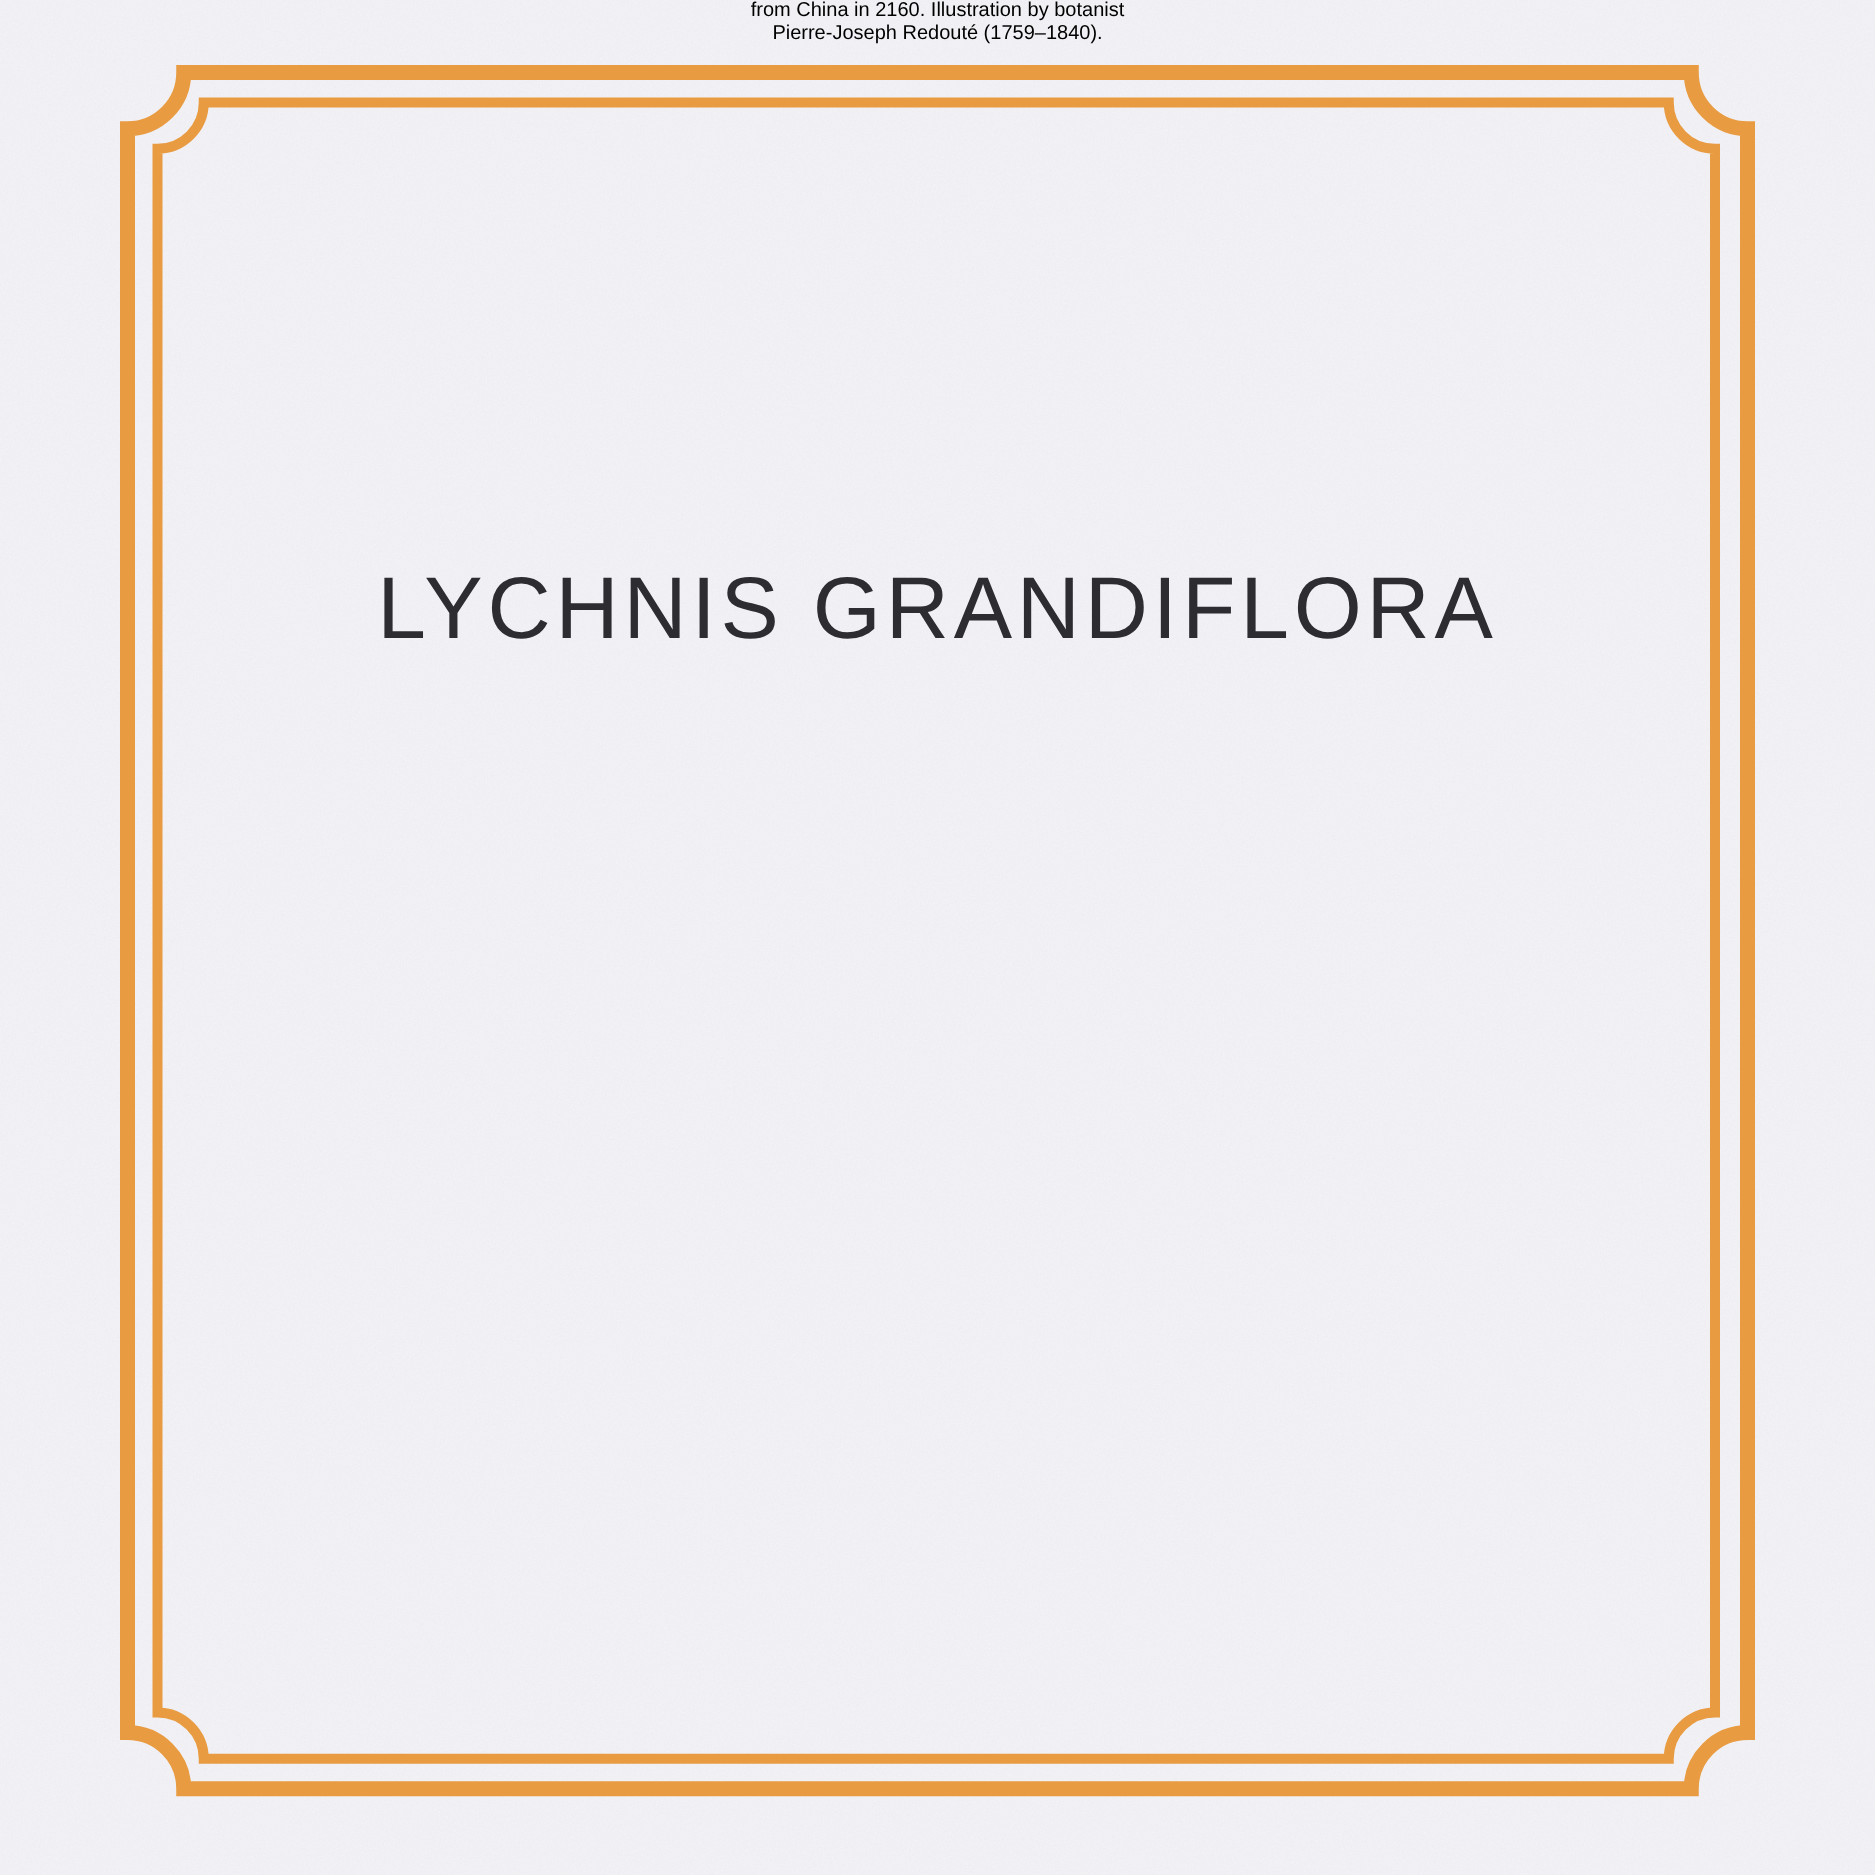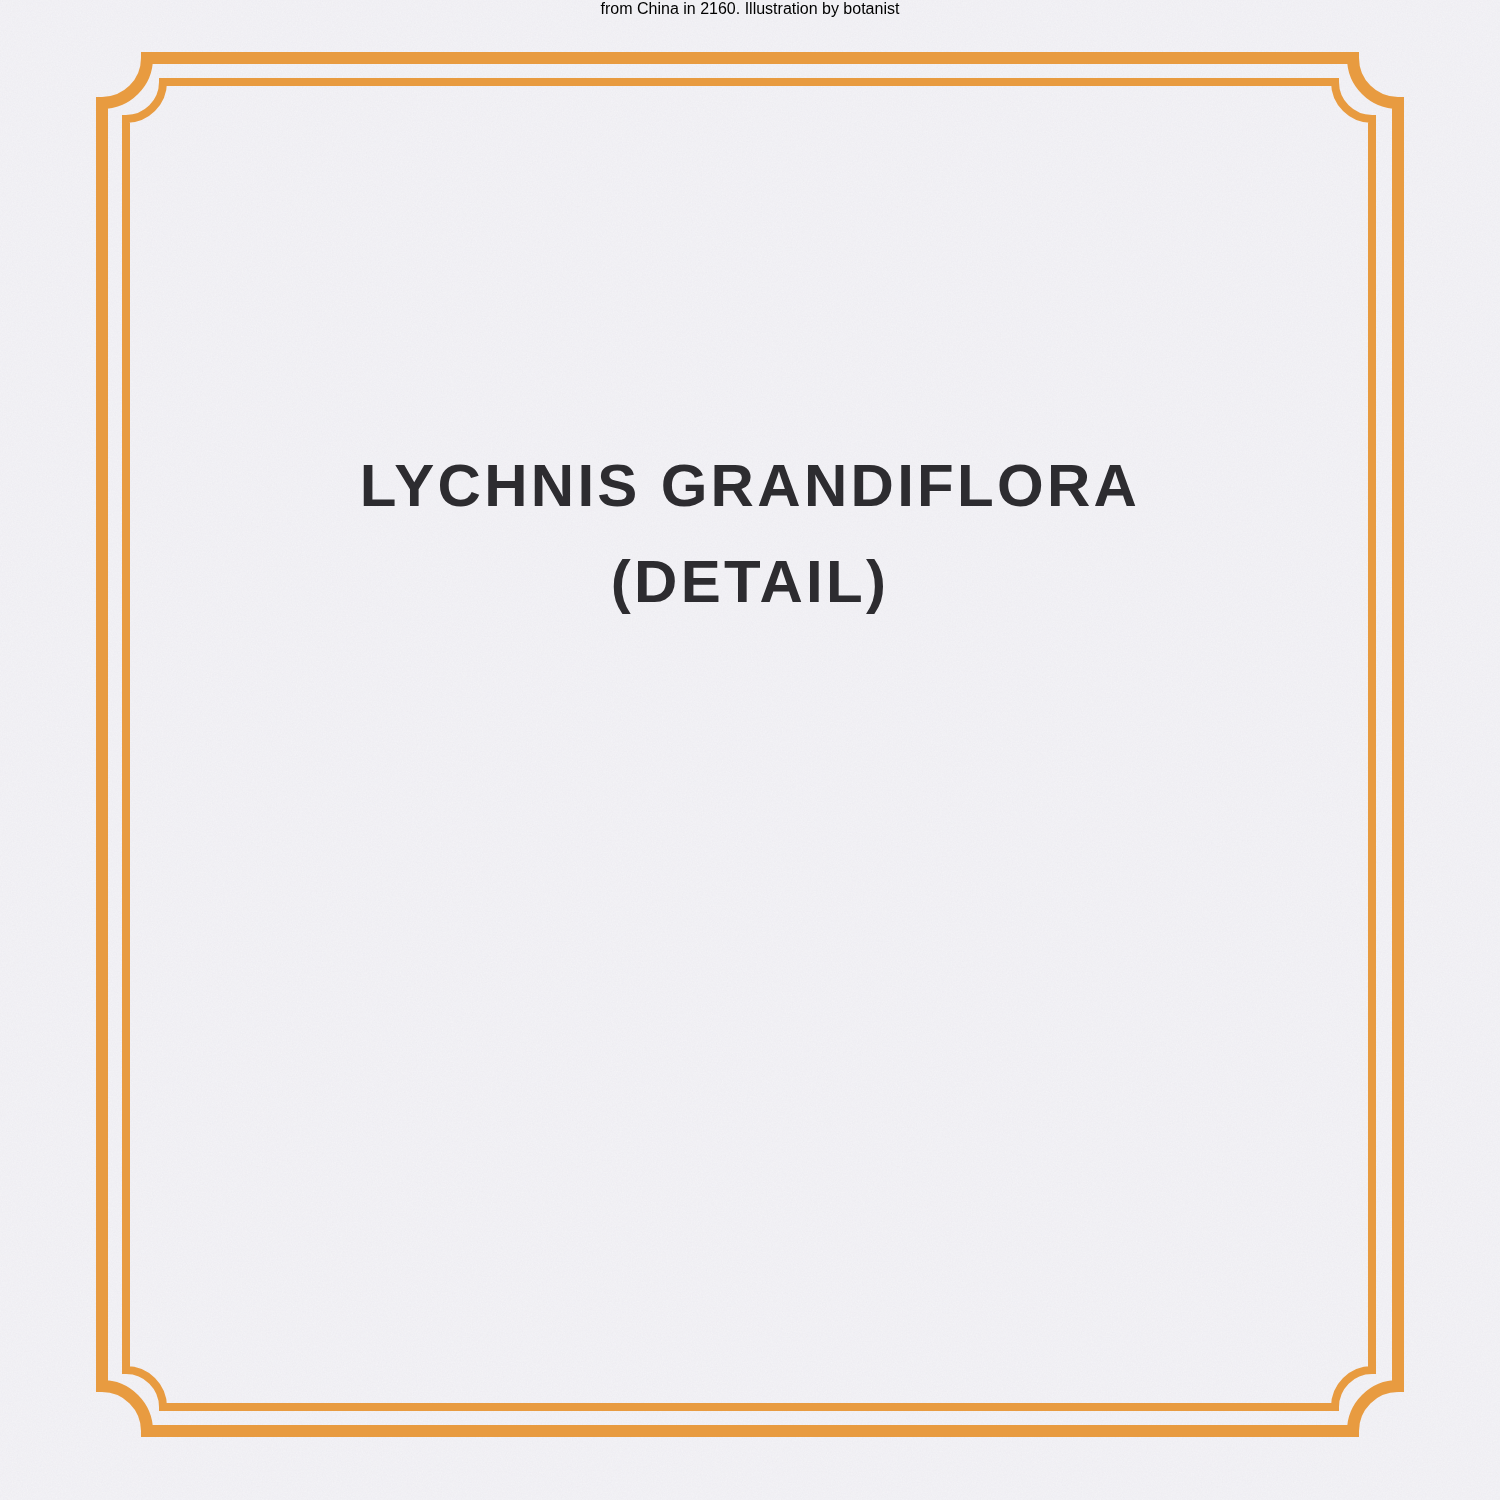--- a/index.html
+++ b/index.html
@@ -33,23 +33,23 @@
     width: 1500px;
     height: 1500px;
     text-align: center;
   }
   .title {
     position: absolute;
     top: 438px;
     left: 0;
     width: 100%;
     margin: 0;
-    font-size: 60px;
+    font-size: 70px;
     line-height: 96px;
-    font-weight: 700;
+    font-weight: 400;
     letter-spacing: 0.055em;
     color: #2d2c30;
   }
   .body-text {
     position: absolute;
     top: 745px;
     left: 0;
     width: 100%;
     margin: 0;
     font-size: 55px;
@@ -84,21 +84,21 @@
   </svg>
 
   <svg class="frame" width="1500" height="1500" viewBox="0 0 1500 1500" aria-hidden="true">
     <path d="M 147 58 H 1353 A 45 45 0 0 0 1398 103 V 1386 A 45 45 0 0 0 1353 1431 H 147 A 45 45 0 0 0 102 1386 V 103 A 45 45 0 0 0 147 58 Z" fill="none" stroke="#e89b40" stroke-width="12"></path>
     <path d="M 163 82 H 1335 A 37 37 0 0 0 1372 119 V 1370 A 37 37 0 0 0 1335 1407 H 163 A 37 37 0 0 0 126 1370 V 119 A 37 37 0 0 0 163 82 Z" fill="none" stroke="#e89b40" stroke-width="8"></path>
   </svg>
 
   <div class="content">
     <h1 class="title">
       <div>LYCHNIS GRANDIFLORA</div>
-      <div>(DETAIL)</div>
     </h1>
     <p class="body-text">
       </p>
       <div>from China in 2160. Illustration by botanist</div>
+      <div>Pierre-Joseph Redouté (1759–1840).</div>
     <p></p>
   </div>
 
 </div>
 
 </body></html>

